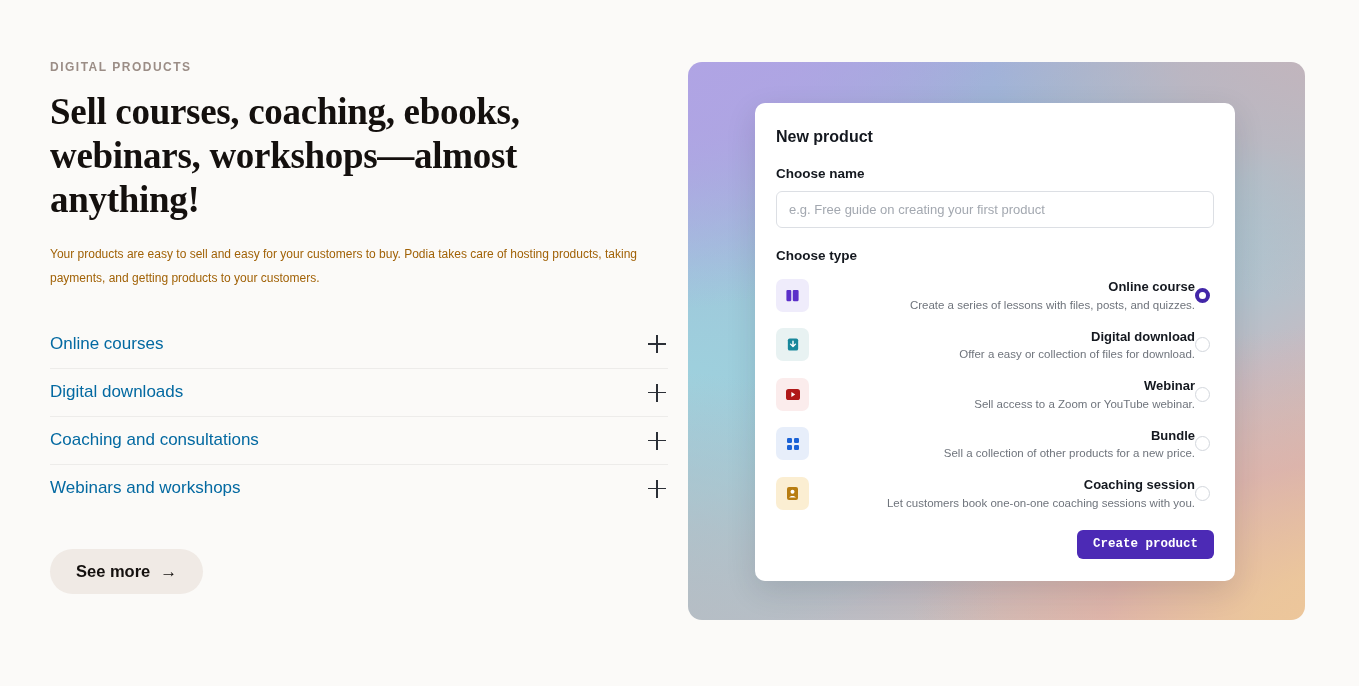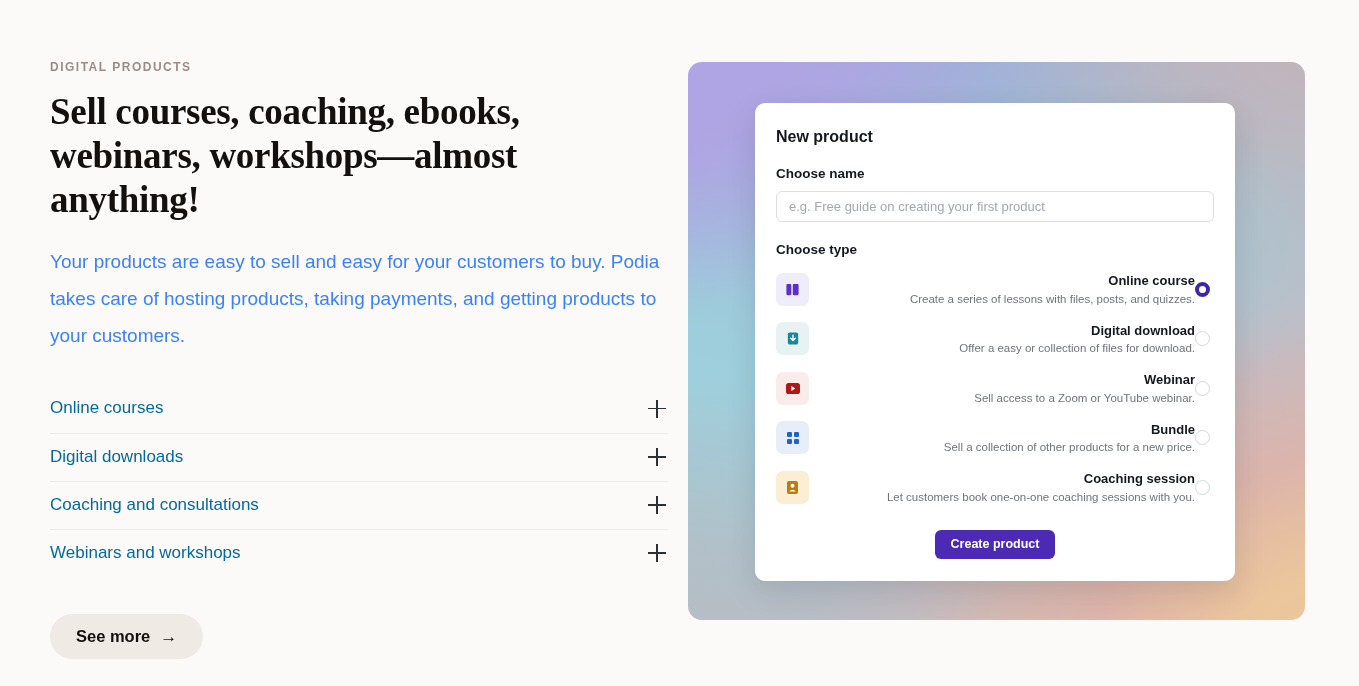--- a/index.html
+++ b/index.html
@@ -24,21 +24,21 @@
   .headline {
     margin-top:16px;
     font-family:"Liberation Serif", "DejaVu Serif", serif;
     font-size:37px; font-weight:700; line-height:1.18;
     color:#14100e; letter-spacing:-0.3px;
     max-width:580px;
   }
 
   .subcopy {
     margin-top:22px;
-    font-size:19px; line-height:1.95; color:#3b82f6;
+    font-size:12px; line-height:1.95; color:#a16207;
     max-width:620px;
   }
 
   .accordion { margin-top:30px; width:618px; }
   .acc-item {
     display:flex; align-items:center; justify-content:space-between;
     height:48px; cursor:pointer;
     border-top:1px solid rgba(20,16,14,0.06);
   }
   .acc-item:first-child { border-top:none; }
@@ -83,21 +83,21 @@
     padding:24px 21px 0 21px;
   }
 
   .card-title {
     font-size:16px; font-weight:700; color:#14181f; line-height:1.2;
   }
   .field-label {
     margin-top:20px; font-size:13.5px; font-weight:700; color:#14181f; line-height:1.2;
   }
   .text-input {
-    margin-top:9px; width:100%; height:31px;
+    margin-top:9px; width:100%; height:37px;
     border:1px solid #dcdfe4; border-radius:6px;
     padding:0 12px; font-family:inherit; font-size:13px; color:#14181f;
     background:#fff; outline:none;
   }
   .text-input::placeholder { color:#a3a8b0; }
 
   .type-label {
     margin-top:20px; font-size:13.5px; font-weight:700; color:#14181f; line-height:1.2;
   }
 
@@ -117,21 +117,21 @@
   .radio {
     width:15px; height:15px; border-radius:50%; flex:none; margin-right:4px;
     border:1.4px solid #d3d7dd; background:#fff; box-sizing:border-box;
   }
   .radio.selected {
     border:4.2px solid #4226a8; background:#fff;
   }
 
   .card-footer {
     position:absolute; left:21px; right:21px; bottom:22px;
-    display:flex; justify-content:center;
+    display:flex; justify-content:flex-end;font-family:Liberation Mono, monospace;
   }
   .create-btn {
     background:#4c2ab5; color:#fff; border:none; border-radius:6px;
     padding:0 16px; height:29px;
     font-family:inherit; font-size:12.5px; font-weight:700;
     cursor:pointer; line-height:1;
   }
 </style>
 </head>
 <body>

